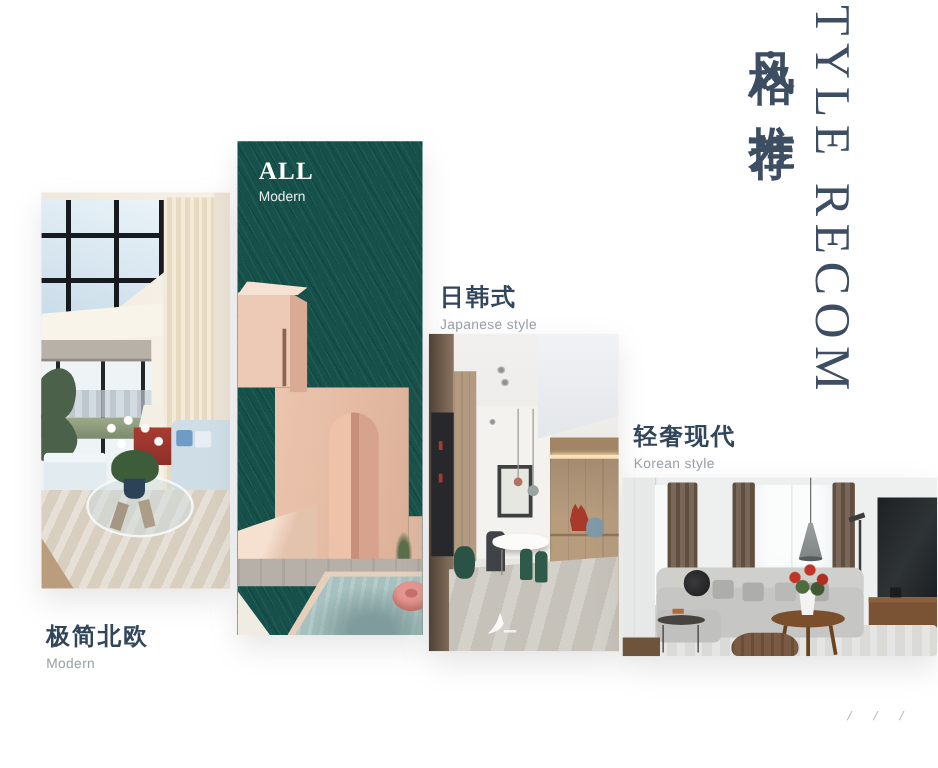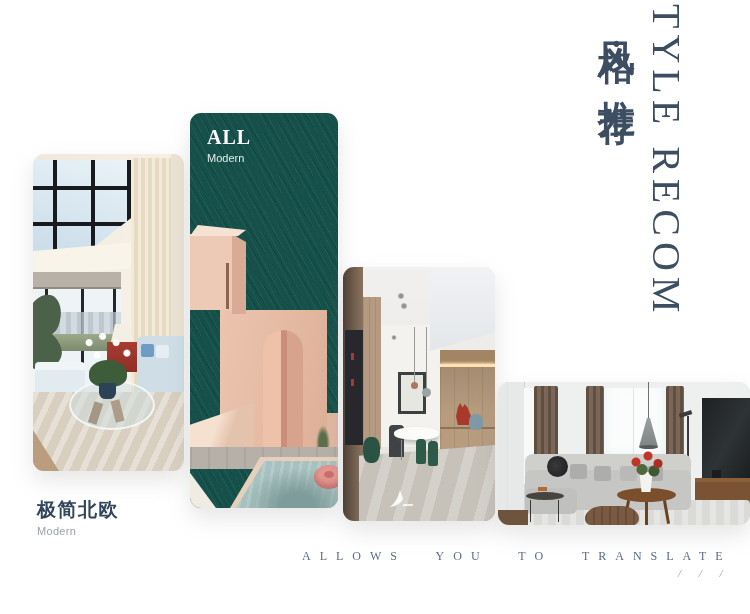--- a/index.html
+++ b/index.html
@@ -1,18 +1,18 @@
 <!DOCTYPE html>
 <html><head>
 <meta charset="utf-8">
 <style>
   html,body{margin:0;padding:0;background:#fff;}
   #stage{position:relative;width:750px;height:614px;background:#ffffff;overflow:hidden;
          font-family:"Liberation Sans",sans-serif;}
-  .card{position:absolute;overflow:hidden;box-shadow:0 10px 22px rgba(130,130,130,.20);cursor:pointer;border-radius:11px;}
+  .card{position:absolute;overflow:hidden;box-shadow:0 10px 22px rgba(130,130,130,.20);cursor:pointer;}
   .abs{position:absolute;}
 
   
   .style-label{position:absolute;}
   .label-cn{font-family:"Liberation Serif","DejaVu Serif",serif;font-weight:700;font-size:19px;
             color:#31455b;letter-spacing:1.5px;line-height:1.1;}
   .label-en{font-family:"Liberation Sans",sans-serif;font-size:11px;color:#9ba1a8;margin-top:4px;letter-spacing:.3px;}
 
   
   .title-cn{position:absolute;left:598px;top:12px;writing-mode:vertical-rl;text-orientation:upright;
@@ -233,20 +233,24 @@
     <div class="abs c2-rwallp"></div>
     <div class="abs c2-plant"></div>
     <div class="abs c2-ground"></div>
     <div class="abs c2-pooldeck"></div>
     <div class="abs c2-water"></div>
     <div class="abs c2-torus"></div>
     <div class="abs c2-torushole"></div>
     <div class="abs c2-umbrella"></div>
   </div>
 
+  <div class="style-label" style="left:352px;top:229px;">
+    <div class="label-cn">日韩式</div>
+    <div class="label-en">Japanese style</div>
+  </div>
 
   <div class="card card-jp">
     <div class="abs c3-backwall"></div>
     <div class="abs c3-window"></div>
     <div class="abs c3-cord" style="left:71px;top:60px;height:56px;"></div>
     <div class="abs c3-cord" style="left:83px;top:60px;height:62px;"></div>
     <div class="abs c3-ball1"></div>
     <div class="abs c3-ball2"></div>
     <div class="abs c3-bulkhead"></div>
     <div class="abs c3-cabup"></div>
@@ -272,20 +276,24 @@
     <div class="abs c3-light" style="left:57px;top:36px;width:8px;height:6px;"></div>
     <div class="abs c3-light" style="left:48px;top:68px;width:6px;height:5px;"></div>
     <div class="abs c3-wm">
       <svg width="30" height="22" viewBox="0 0 30 22">
         <path d="M13 1 C11 8, 9 13, 3 18 C10 17, 14 14, 16 10" fill="#ffffff" opacity="0.88"></path>
         <rect x="16" y="15" width="10" height="2" fill="#ffffff" opacity="0.75"></rect>
       </svg>
     </div>
   </div>
 
+  <div class="style-label" style="left:507px;top:340px;">
+    <div class="label-cn">轻奢现代</div>
+    <div class="label-en">Korean style</div>
+  </div>
 
   <div class="card card-kr">
     <div class="abs c4-leftcol"></div>
     <div class="abs c4-leftline"></div>
     <div class="abs c4-smallwin"></div>
     <div class="abs c4-window"></div>
     <div class="abs c4-mullion"></div>
     <div class="abs c4-cur" style="left:36px;top:4px;width:24px;height:110px;"></div>
     <div class="abs c4-cur" style="left:88px;top:4px;width:18px;height:94px;"></div>
     <div class="abs c4-cur" style="left:168px;top:4px;width:18px;height:94px;"></div>
@@ -318,16 +326,15 @@
     <div class="abs c4-ctable"></div>
     <div class="abs c4-pot"></div>
     <div class="abs c4-flowers"></div>
     <div class="abs c4-pouf"></div>
     <div class="abs c4-darkfloor"></div>
   </div>
 
   <div class="title-cn">风格·推荐</div>
   <div class="title-en">TYLE RECOM</div>
 
-  <div class="tagline">ALLOWS YOU TO TRANSLATE</div>
   <div class="marks">/ / /</div>
 
 </div>
 
 </body></html>

